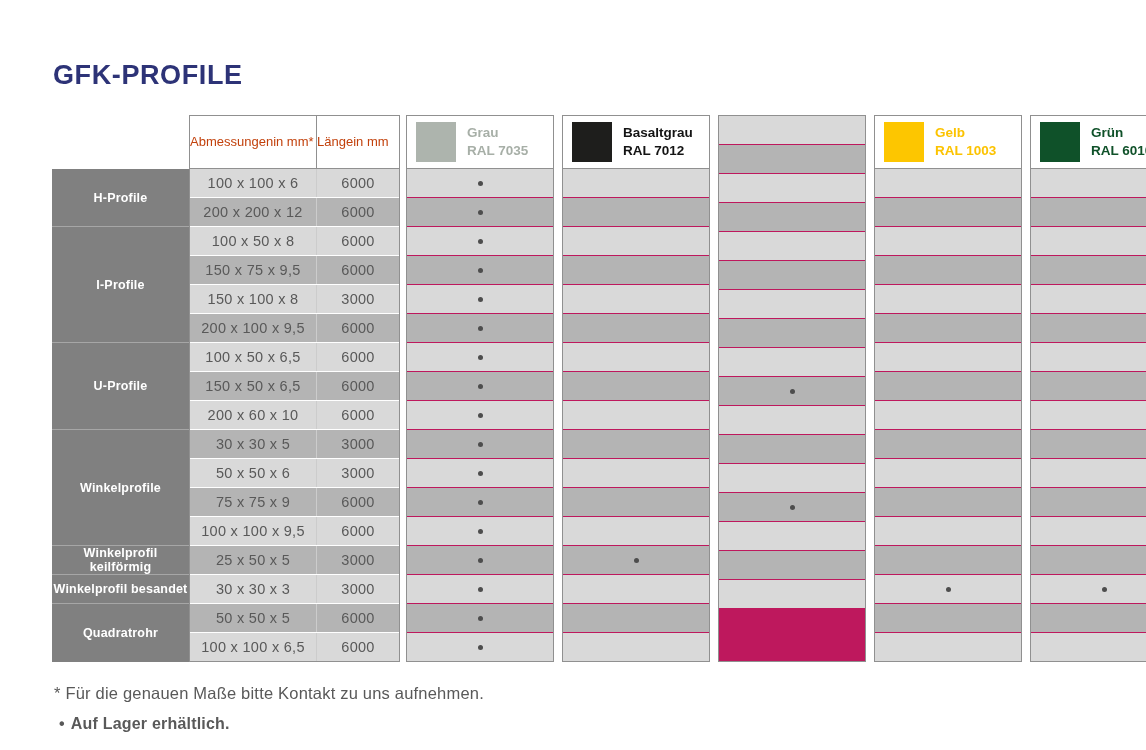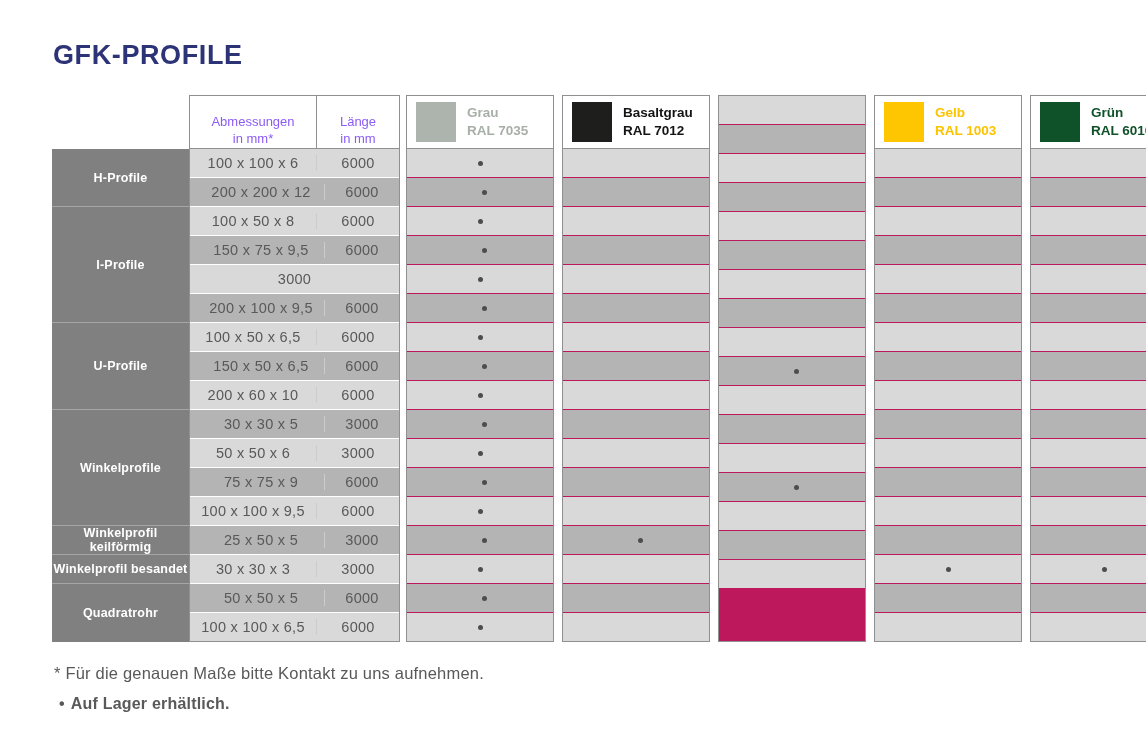--- a/index.html
+++ b/index.html
@@ -2,21 +2,21 @@
 <html><head>
 <meta charset="utf-8">
 <style>
   html, body { margin: 0; padding: 0; background: #ffffff; }
   body {
     width: 1146px; height: 750px;
     font-family: "Liberation Sans", sans-serif;
     -webkit-font-smoothing: antialiased;
     overflow: hidden;
   }
-  .page { padding: 40px 0 0 52px; }
+  .page { padding: 40px 0 0 52px; margin-top: 20px; }
 
   .page-title {
     margin: 0 0 24px 1px;
     color: #2d3377;
     font-size: 27px;
     font-weight: bold;
     letter-spacing: 0.6px;
   }
 
   .table-wrap { display: flex; align-items: flex-start; }
@@ -40,31 +40,31 @@
 
   
   .main-block {
     box-sizing: border-box;
     width: 211px; flex: none;
     border: 1px solid #909090;
     background: #ffffff;
   }
   .block-header { height: 52px; border-bottom: 1px solid #909090; display: flex; background: #fff; }
   .hdr-cell {
-    display: flex; flex-direction: column;
-    align-items: center; justify-content: flex-end;
-    color: #8b5cf6; font-size: 13px; line-height: 1.35; font-weight: normal;
+    display: flex; 
+    align-items: center; justify-content: flex-start;
+    color: #c2410c; font-size: 13px; line-height: 1.35; font-weight: normal;
   }
   .hdr-abm { width: 127px; border-right: 1px solid #909090; box-sizing: border-box; }
   .hdr-len { flex: 1; }
 
-  .data-row { height: 28px; margin-bottom: 1px; display: flex; align-items: center; }
+  .data-row { height: 28px; margin-bottom: 1px; display: flex; }
   .data-row:last-child { margin-bottom: 0; }
   .row-light { background: #d9d9d9; }
-  .row-dark  { background: #b4b4b4; padding-left: 8px; }
+  .row-dark  { background: #b4b4b4; }
   .cell {
     display: flex; align-items: center; justify-content: center;
     color: #595959; font-size: 14.5px; letter-spacing: 0.3px;
   }
   .cell-abm { width: 127px; border-right: 1px solid #cccccc; box-sizing: border-box; }
   .cell-len { flex: 1; }
 
   
   .strip {
     box-sizing: border-box;
@@ -133,20 +133,21 @@
           </div>
           <div class="data-row row-light">
             <div class="cell cell-abm">100 x 50 x 8</div>
             <div class="cell cell-len">6000</div>
           </div>
           <div class="data-row row-dark">
             <div class="cell cell-abm">150 x 75 x 9,5</div>
             <div class="cell cell-len">6000</div>
           </div>
           <div class="data-row row-light">
+            <div class="cell cell-abm">150 x 100 x 8</div>
             <div class="cell cell-len">3000</div>
           </div>
           <div class="data-row row-dark">
             <div class="cell cell-abm">200 x 100 x 9,5</div>
             <div class="cell cell-len">6000</div>
           </div>
           <div class="data-row row-light">
             <div class="cell cell-abm">100 x 50 x 6,5</div>
             <div class="cell cell-len">6000</div>
           </div>

